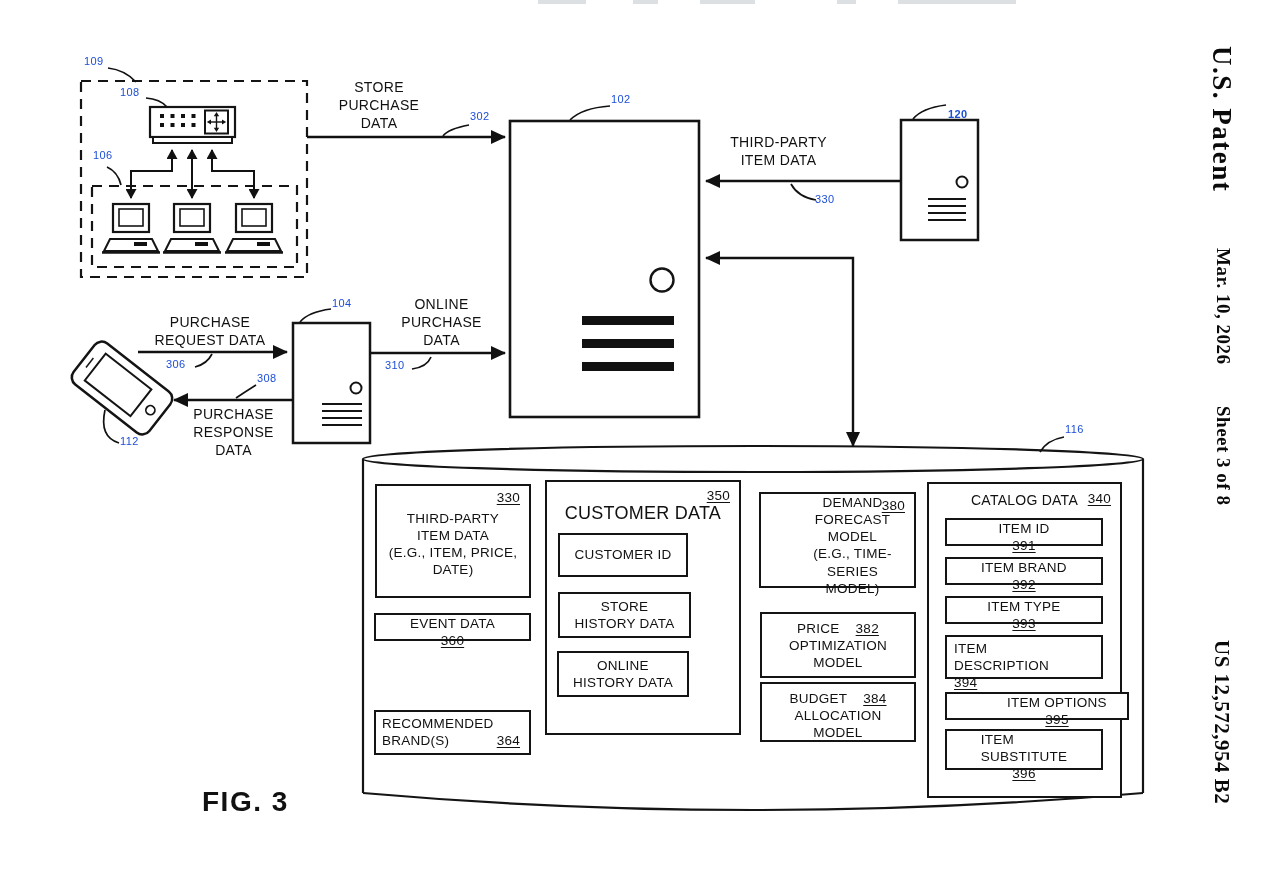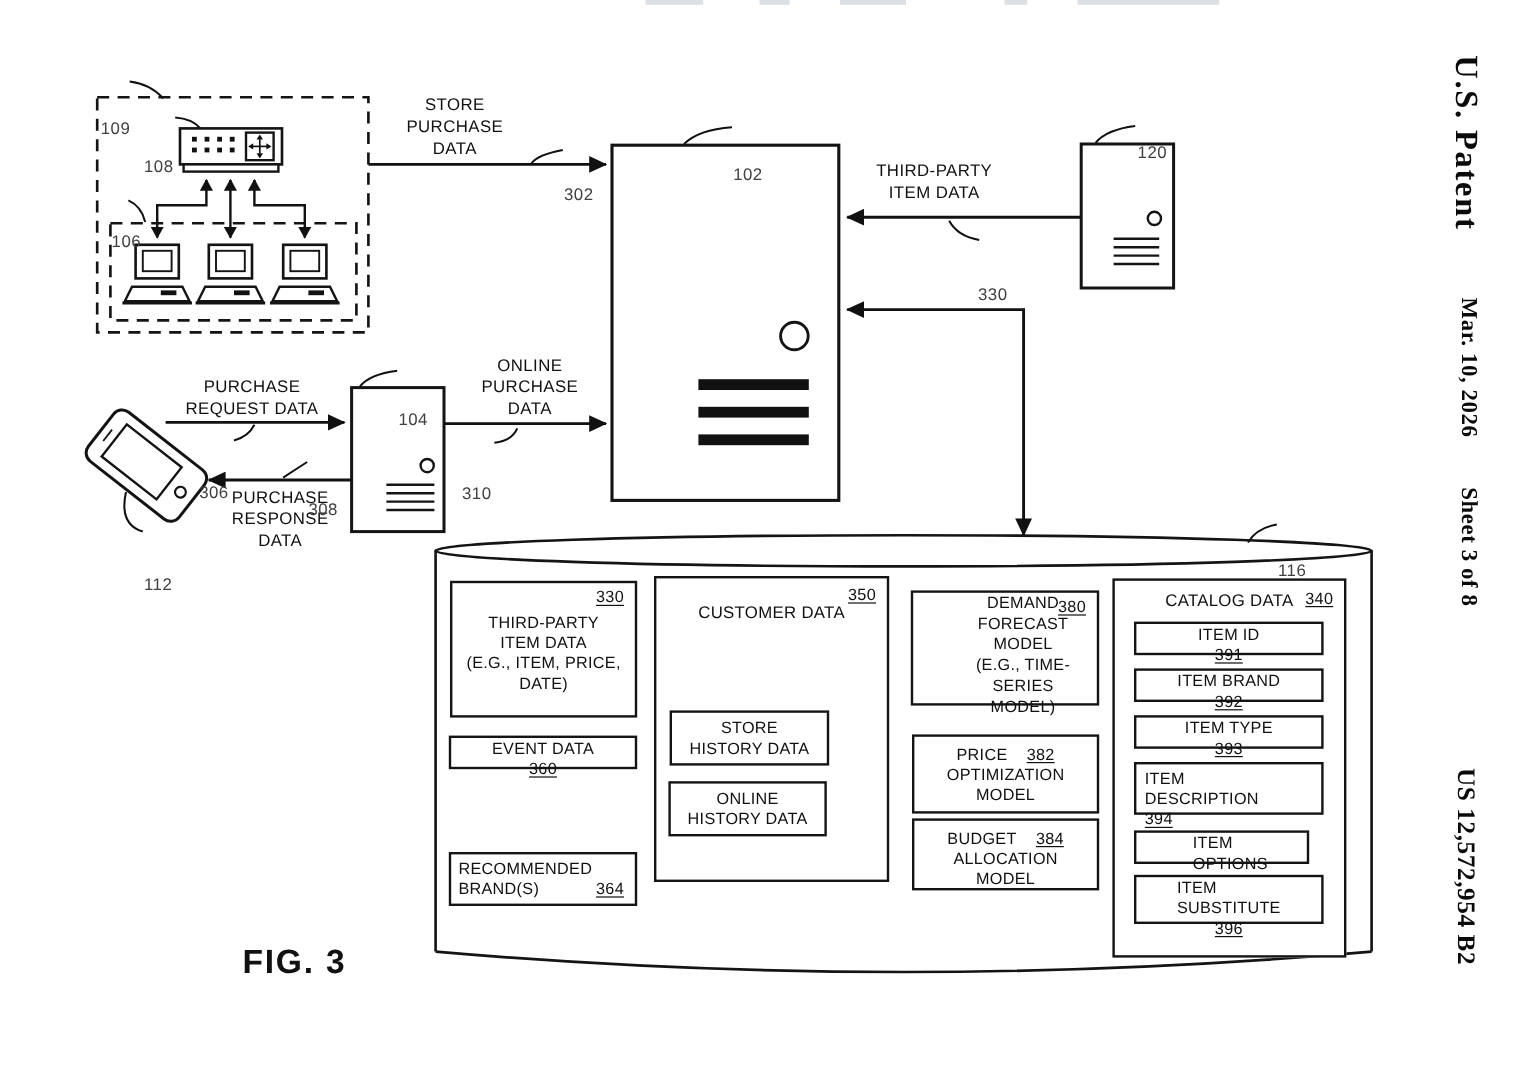--- a/index.html
+++ b/index.html
@@ -1,21 +1,21 @@
 <!DOCTYPE html>
 <html><head>
 <meta charset="utf-8">
 <style>
   html,body{margin:0;padding:0;background:#fff;}
   #canvas{position:relative;width:1283px;height:892px;background:#fff;overflow:hidden;
           font-family:"Liberation Sans","DejaVu Sans",sans-serif;color:#111;}
   #diagram-svg{position:absolute;left:0;top:0;}
   .lbl{position:absolute;font-size:14px;line-height:1.3;letter-spacing:.35px;text-align:center;
        white-space:pre-line;color:#111;}
-  .refnum{position:absolute;font-size:14px;letter-spacing:.4px;color:#404040;margin-top:44px;}
+  .refnum{position:absolute;font-size:11px;letter-spacing:.4px;color:#1d4ed8;}
   .box{position:absolute;box-sizing:border-box;border:2px solid #141414;background:#fff;
        font-size:13.5px;line-height:1.27;letter-spacing:.25px;color:#111;}
   .u{text-decoration:underline;text-underline-offset:2px;}
   .box .corner{position:absolute;top:3px;right:9px;}
   .ctr{text-align:center;white-space:pre-line;}
   .flexrow{display:flex;justify-content:space-between;align-items:center;padding:0 7px;height:100%;flex-direction:column;}
   .flexrow.toptext{align-items:flex-start;padding-top:3px;}
   .fillctr{display:flex;align-items:center;justify-content:center;height:100%;text-align:center;white-space:pre-line;}
   .vtext{position:absolute;writing-mode:vertical-rl;text-orientation:mixed;
          font-family:"Liberation Serif","DejaVu Serif",serif;font-weight:700;color:#0a0a0a;}
@@ -194,21 +194,21 @@
 PURCHASE
 DATA</div>
 
   <div class="refnum" style="left:84px;top:55px;">109</div>
   <div class="refnum" style="left:120px;top:86px;">108</div>
   <div class="refnum" style="left:93px;top:149px;">106</div>
   <div class="refnum" style="left:120px;top:435px;">112</div>
   <div class="refnum" style="left:470px;top:110px;">302</div>
   <div class="refnum" style="left:611px;top:93px;">102</div>
   <div class="refnum" style="left:332px;top:297px;">104</div>
-  <div class="refnum" style="left:948px;top:75px;">120</div>
+  <div class="refnum" style="left:948px;top:108px;font-weight:bold;">120</div>
   <div class="refnum" style="left:815px;top:193px;">330</div>
   <div class="refnum" style="left:166px;top:358px;">306</div>
   <div class="refnum" style="left:257px;top:372px;">308</div>
   <div class="refnum" style="left:385px;top:359px;">310</div>
   <div class="refnum" style="left:1065px;top:423px;">116</div>
   <div class="refnum" style="left:708px;top:535px;">352</div>
   <div class="refnum" style="left:707px;top:593px;">354</div>
   <div class="refnum" style="left:706px;top:651px;">356</div>
 
   <div class="box" style="left:375px;top:484px;width:156px;height:114px;">
@@ -228,21 +228,24 @@
 
 
   <div class="box" style="left:374px;top:710px;width:157px;height:45px;">
     <div style="white-space:pre-line;padding:3px 0 0 6px;">RECOMMENDED
 BRAND(S)</div>
     <span class="u" style="position:absolute;right:9px;bottom:4px;">364</span>
   </div>
 
   <div class="box" style="left:545px;top:480px;width:196px;height:255px;">
     <span class="corner u" style="top:5px;">350</span>
-    <div class="ctr" style="margin-top:20px;font-size:14px;">CUSTOMER DATA</div>
+    <div class="ctr" style="margin-top:20px;font-size:18px;">CUSTOMER DATA</div>
+  </div>
+  <div class="box" style="left:558px;top:533px;width:130px;height:44px;">
+    <div class="fillctr">CUSTOMER ID</div>
   </div>
   <div class="box" style="left:558px;top:592px;width:133px;height:46px;">
     <div class="fillctr">STORE
 HISTORY DATA</div>
   </div>
   <div class="box" style="left:557px;top:651px;width:132px;height:46px;">
     <div class="fillctr">ONLINE
 HISTORY DATA</div>
   </div>
 
@@ -294,21 +297,21 @@
       <span class="u">393</span>
     </div>
   </div>
   <div class="box" style="left:945px;top:635px;width:158px;height:44px;">
     <div class="flexrow toptext">
       <span style="white-space:pre-line;">ITEM
 DESCRIPTION</span>
       <span class="u">394</span>
     </div>
   </div>
-  <div class="box" style="left:945px;top:692px;width:146px;height:28px;padding-left:40px;">
+  <div class="box" style="left:945px;top:692px;width:184px;height:28px;padding-left:40px;">
     <div class="flexrow">
       <span>ITEM OPTIONS</span>
       <span class="u">395</span>
     </div>
   </div>
   <div class="box" style="left:945px;top:729px;width:158px;height:41px;">
     <div class="flexrow">
       <span style="white-space:pre-line;">ITEM
 SUBSTITUTE</span>
       <span class="u">396</span>

